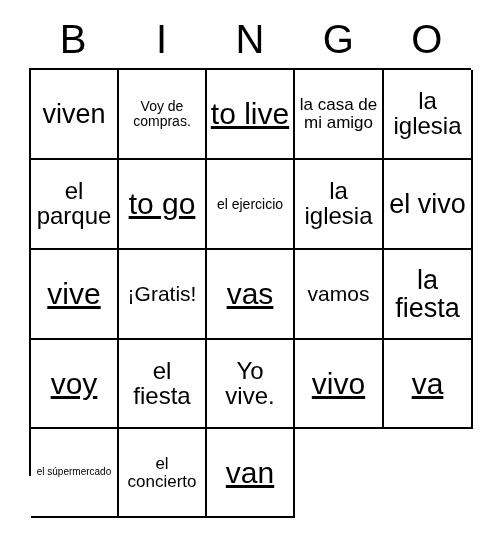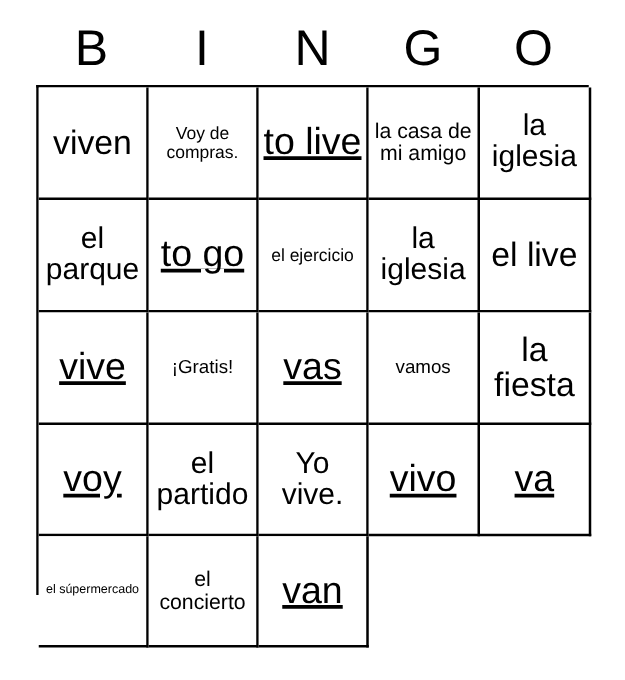--- a/index.html
+++ b/index.html
@@ -78,21 +78,21 @@
     width: 100%;
     line-height: 1.04;
     word-wrap: break-word;
     hyphens: none;
   }
 
   
   .fs-xxl { font-size: 30px; text-decoration: underline; }
   .fs-xl  { font-size: 27px; }
   .fs-lg  { font-size: 24px; }
-  .fs-md  { font-size: 15px; }
+  .fs-md  { font-size: 21px; }
   .fs-sm  { font-size: 17px; }
   .fs-xs  { font-size: 14px; }
   .fs-xxs { font-size: 10px; }
 </style>
 </head>
 <body>
 
 <div id="bingo-card">
 
   <div id="header-row">
@@ -128,21 +128,21 @@
         <span class="cell-text fs-xxl">to go</span>
       </div>
     <div class="cell">
         <span class="cell-text fs-xs">el ejercicio</span>
       </div>
     <div class="cell">
         <span class="cell-text fs-lg">la iglesia</span>
       </div>
 
     <div class="cell">
-        <span class="cell-text fs-xl">el live</span>
+        <span class="cell-text fs-xl">el vivo</span>
       </div>
     <div class="cell">
         <span class="cell-text fs-xxl">vive</span>
       </div>
     <div class="cell">
         <span class="cell-text fs-md">¡Gratis!</span>
       </div>
     <div class="cell">
         <span class="cell-text fs-xxl">vas</span>
       </div>
@@ -150,21 +150,21 @@
         <span class="cell-text fs-md">vamos</span>
       </div>
 
     <div class="cell">
         <span class="cell-text fs-xl">la fiesta</span>
       </div>
     <div class="cell">
         <span class="cell-text fs-xxl">voy</span>
       </div>
     <div class="cell">
-        <span class="cell-text fs-lg">el partido</span>
+        <span class="cell-text fs-lg">el fiesta</span>
       </div>
     <div class="cell">
         <span class="cell-text fs-lg">Yo vive.</span>
       </div>
 
     <div class="cell">
         <span class="cell-text fs-xxl">vivo</span>
       </div>
     <div class="cell">
         <span class="cell-text fs-xxl">va</span>

